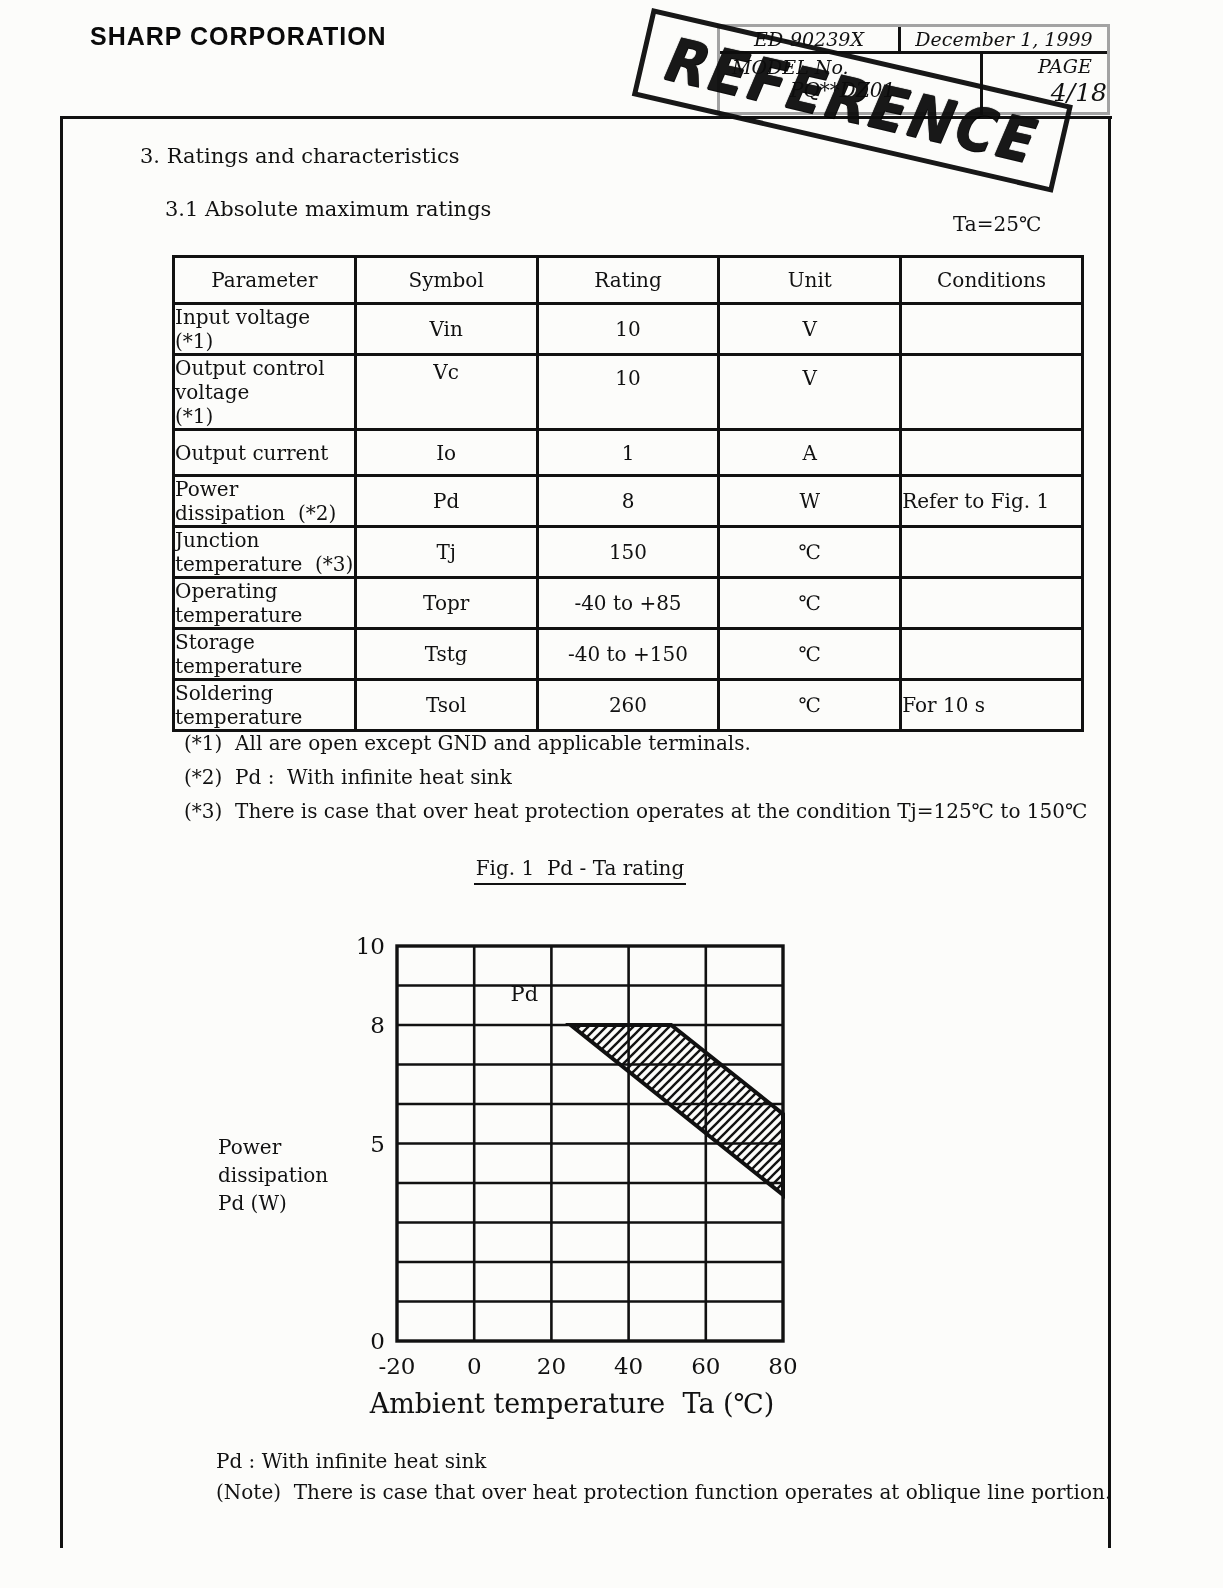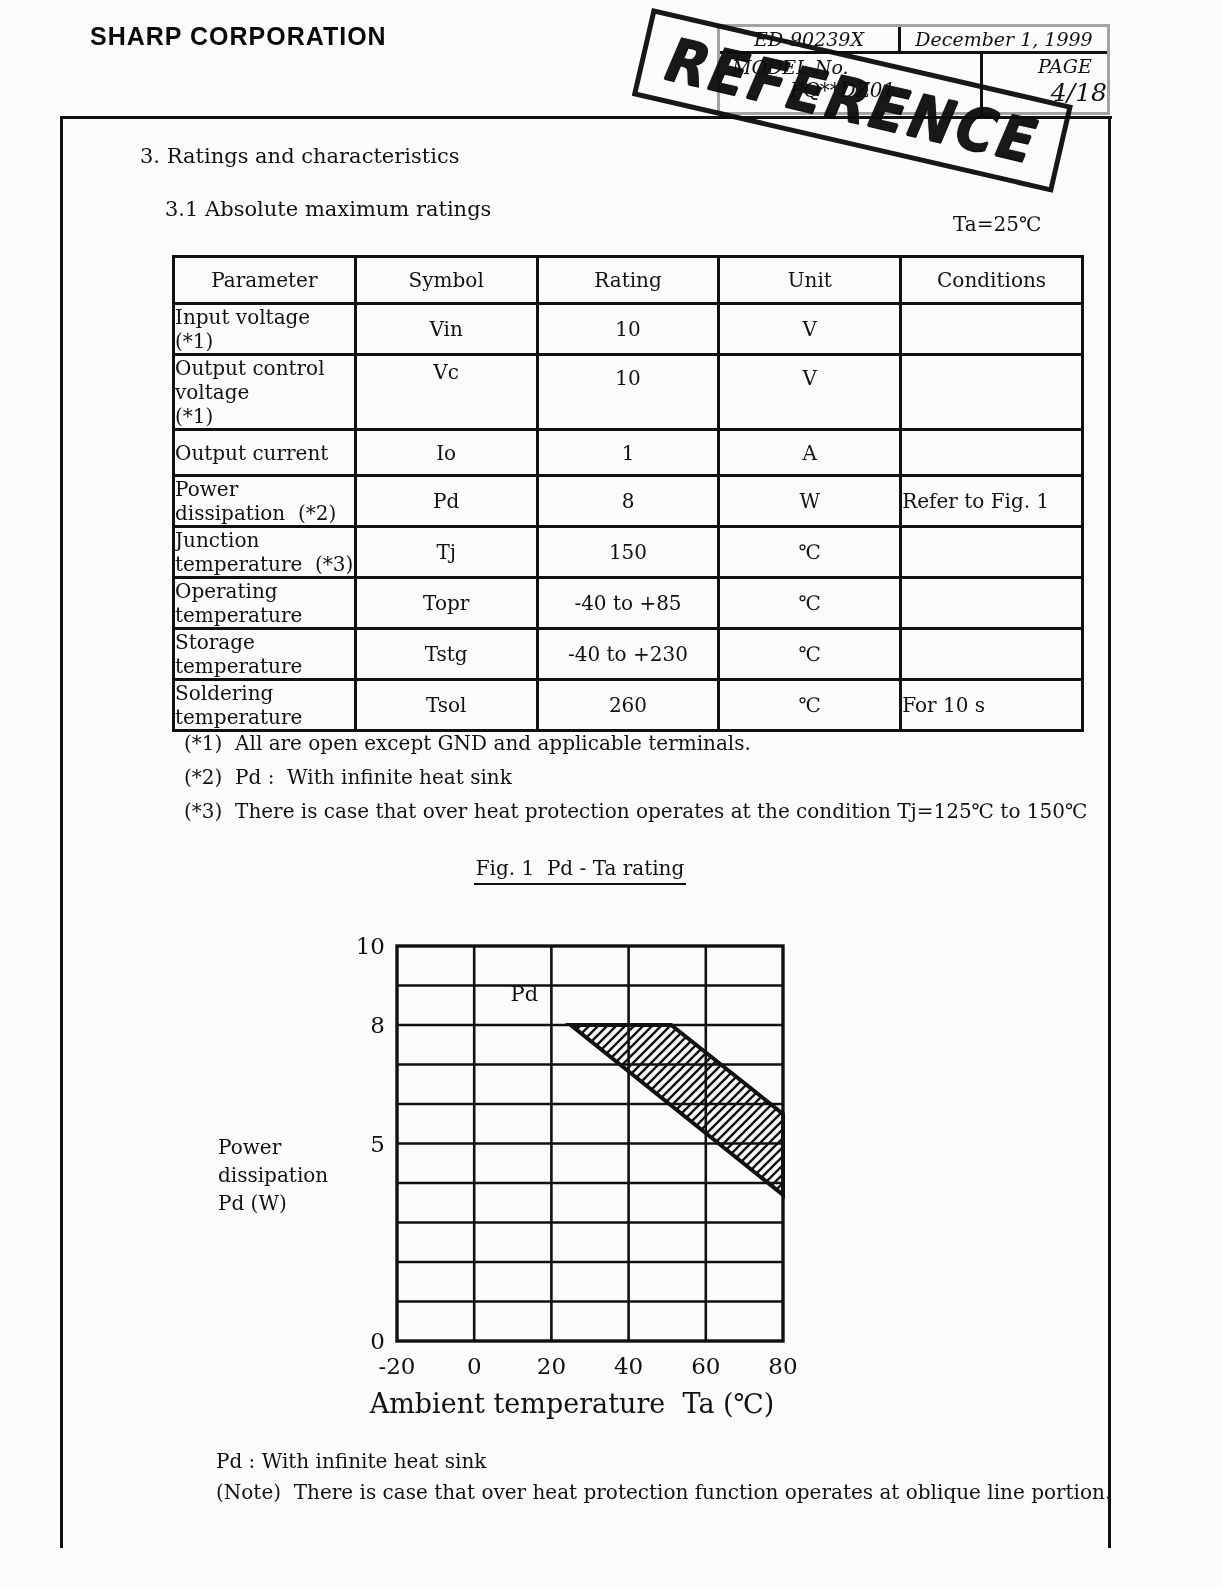--- a/index.html
+++ b/index.html
@@ -162,21 +162,21 @@
     <tr class="r">
       <td class="c-param pre">Operating temperature</td>
       <td class="c-sym">Topr</td>
       <td class="c-rate">-40 to +85</td>
       <td class="c-unit">℃</td>
       <td class="c-cond"></td>
     </tr>
     <tr class="r">
       <td class="c-param pre">Storage temperature</td>
       <td class="c-sym">Tstg</td>
-      <td class="c-rate">-40 to +230</td>
+      <td class="c-rate">-40 to +150</td>
       <td class="c-unit">℃</td>
       <td class="c-cond"></td>
     </tr>
     <tr class="r">
       <td class="c-param pre">Soldering temperature</td>
       <td class="c-sym">Tsol</td>
       <td class="c-rate">260</td>
       <td class="c-unit">℃</td>
       <td class="c-cond">For 10 s</td>
     </tr>

